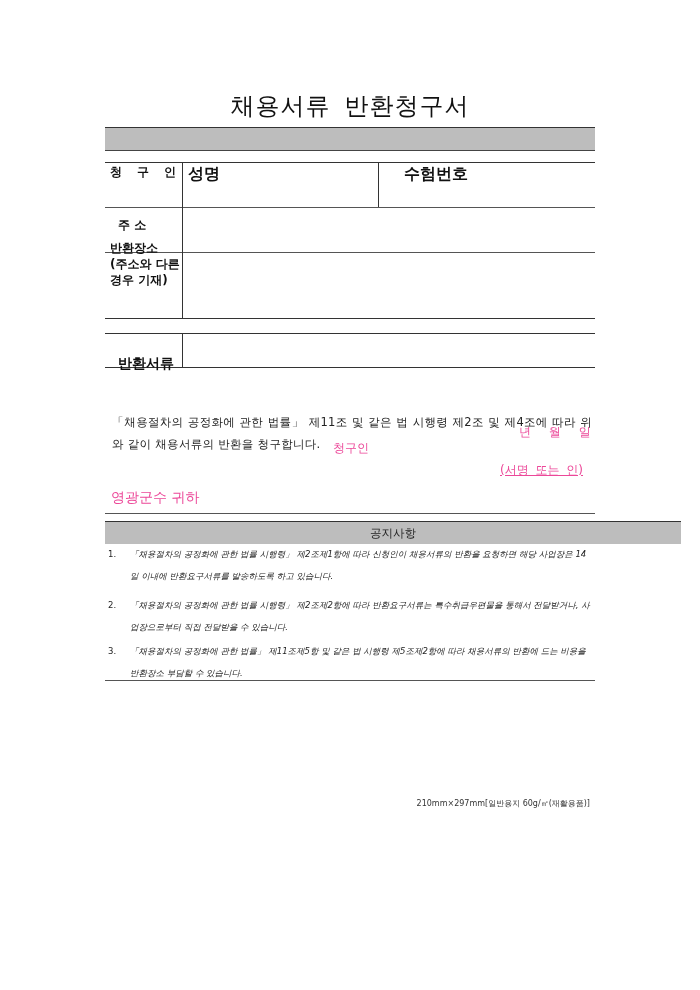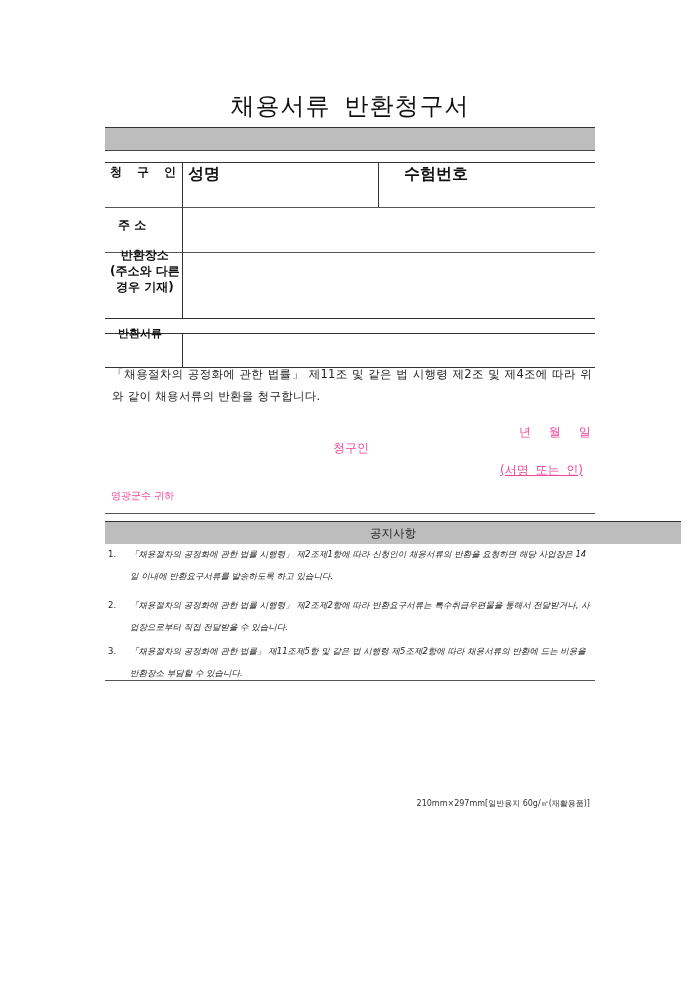--- a/index.html
+++ b/index.html
@@ -7,21 +7,21 @@
       font-family: "DejaVu Sans", "Liberation Sans", sans-serif; color: #111; }
     .abs { position: absolute; }
     .title { left: 0; width: 700px; top: 90px; text-align: center; font-size: 24px; letter-spacing: 1px; color: #111; }
     .title .gap { display: inline-block; width: 14px; }
     .hline { position: absolute; left: 105px; width: 490px; height: 0; border-top: 1.5px solid #333; }
     .hline.thin { border-top: 1px solid #555; }
     .graybar { position: absolute; left: 105px; width: 490px; background: #bdbdbd; border-top: 1.5px solid #333; border-bottom: 1.5px solid #444; }
     .vline { position: absolute; width: 0; border-left: 1px solid #333; }
     .lbl { position: absolute; font-size: 12px; font-weight: bold; color: #111; line-height: 16px; }
     .cell { position: absolute; font-size: 16px; color: #111; }
-    .para { position: absolute; left: 112px; width: 480px; font-size: 11.5px; line-height: 22px; color: #222; letter-spacing: 0.3px; text-align: justify; }
+    .para { position: absolute; left: 112px; width: 480px; font-size: 11.5px; line-height: 22px; color: #222; letter-spacing: 0.3px; text-align: justify; margin-top: 48px; }
     .small { position: absolute; font-size: 12px; color: #ec4899; }
     .notice-head { position: absolute; left: 105px; width: 576px; top: 521px; height: 22px; background: #bdbdbd; border-top: 1.5px solid #333; text-align: center; font-size: 11.5px; line-height: 22px; color: #222; }
     .notice-item { position: absolute; left: 108px; width: 486px; font-size: 8.5px; color: #222; line-height: 22px; }
     .notice-item .num { position: absolute; left: 0; top: 0; }
     .notice-item .txt { position: absolute; left: 22px; right: 0; top: 0; font-style: italic; }
     .footer { position: absolute; right: 110px; top: 798px; font-size: 8px; color: #333; }
   </style>
 </head>
 <body>
 
@@ -46,39 +46,39 @@
     </span>
 </div>
 <div class="cell" style="left:188px; top:164px; font-weight:bold;">성명</div>
 <div class="cell" style="left:220px; top:164px; width:150px; height:40px;"></div>
 <div class="cell" style="left:384px; top:164px; font-weight:bold;margin-left:20px;">수험번호</div>
 <div class="cell" style="left:440px; top:164px; width:150px; height:40px;"></div>
 
 <div class="lbl" style="left:118px; top:209px;margin-top:8px;">주 소</div>
 <div class="cell" style="left:188px; top:210px; width:400px; height:40px;"></div>
 
-<div class="lbl" style="left:110px; top:247px;text-align:center;">
+<div class="lbl" style="left:110px; top:240px;">
   <div>반환장소</div>
   <div>(주소와 다른</div>
   <div>경우 기재)</div>
 </div>
 <div class="cell" style="left:188px; top:256px; width:400px; height:58px;"></div>
 
 <div class="hline" style="top:333px;"></div>
 <div class="hline" style="top:367px;"></div>
 <div class="vline" style="left:182px; top:333px; height:34px;"></div>
-<div class="lbl" style="left:118px; top:326px; font-size:11px;">반환서류</div>
+<div class="lbl" style="left:118px; top:355px; font-size:14px;">반환서류</div>
 <div class="cell" style="left:188px; top:336px; width:400px; height:28px;"></div>
 
 <div class="para" style="top:363px;">「채용절차의 공정화에 관한 법률」 제11조 및 같은 법 시행령 제2조 및 제4조에 따라 위와 같이 채용서류의 반환을 청구합니다.</div>
 
 <div class="small" style="left:519px; top:424px; word-spacing:14px;">년 월 일</div>
 <div class="small" style="left:333px; top:440px;">청구인</div>
 <div class="small" style="left:500px; top:462px; word-spacing:3px;text-decoration:underline;">(서명 또는 인)</div>
-<div class="small" style="left:111px; top:489px; font-size:10px;">영광군수 귀하</div>
+<div class="small" style="left:111px; top:489px; font-size:14px;">영광군수 귀하</div>
 <div class="hline thin" style="top:513px;"></div>
 
 <div class="notice-head">공지사항</div>
 
 <div class="notice-item" style="top:543px; height:44px;">
   <span class="num">1.</span>
   <span class="txt">「채용절차의 공정화에 관한 법률 시행령」 제2조제1항에 따라 신청인이 채용서류의 반환을 요청하면 해당 사업장은 14일 이내에 반환요구서류를 발송하도록 하고 있습니다.</span>
 </div>
 <div class="notice-item" style="top:594px; height:44px;">
   <span class="num">2.</span>

